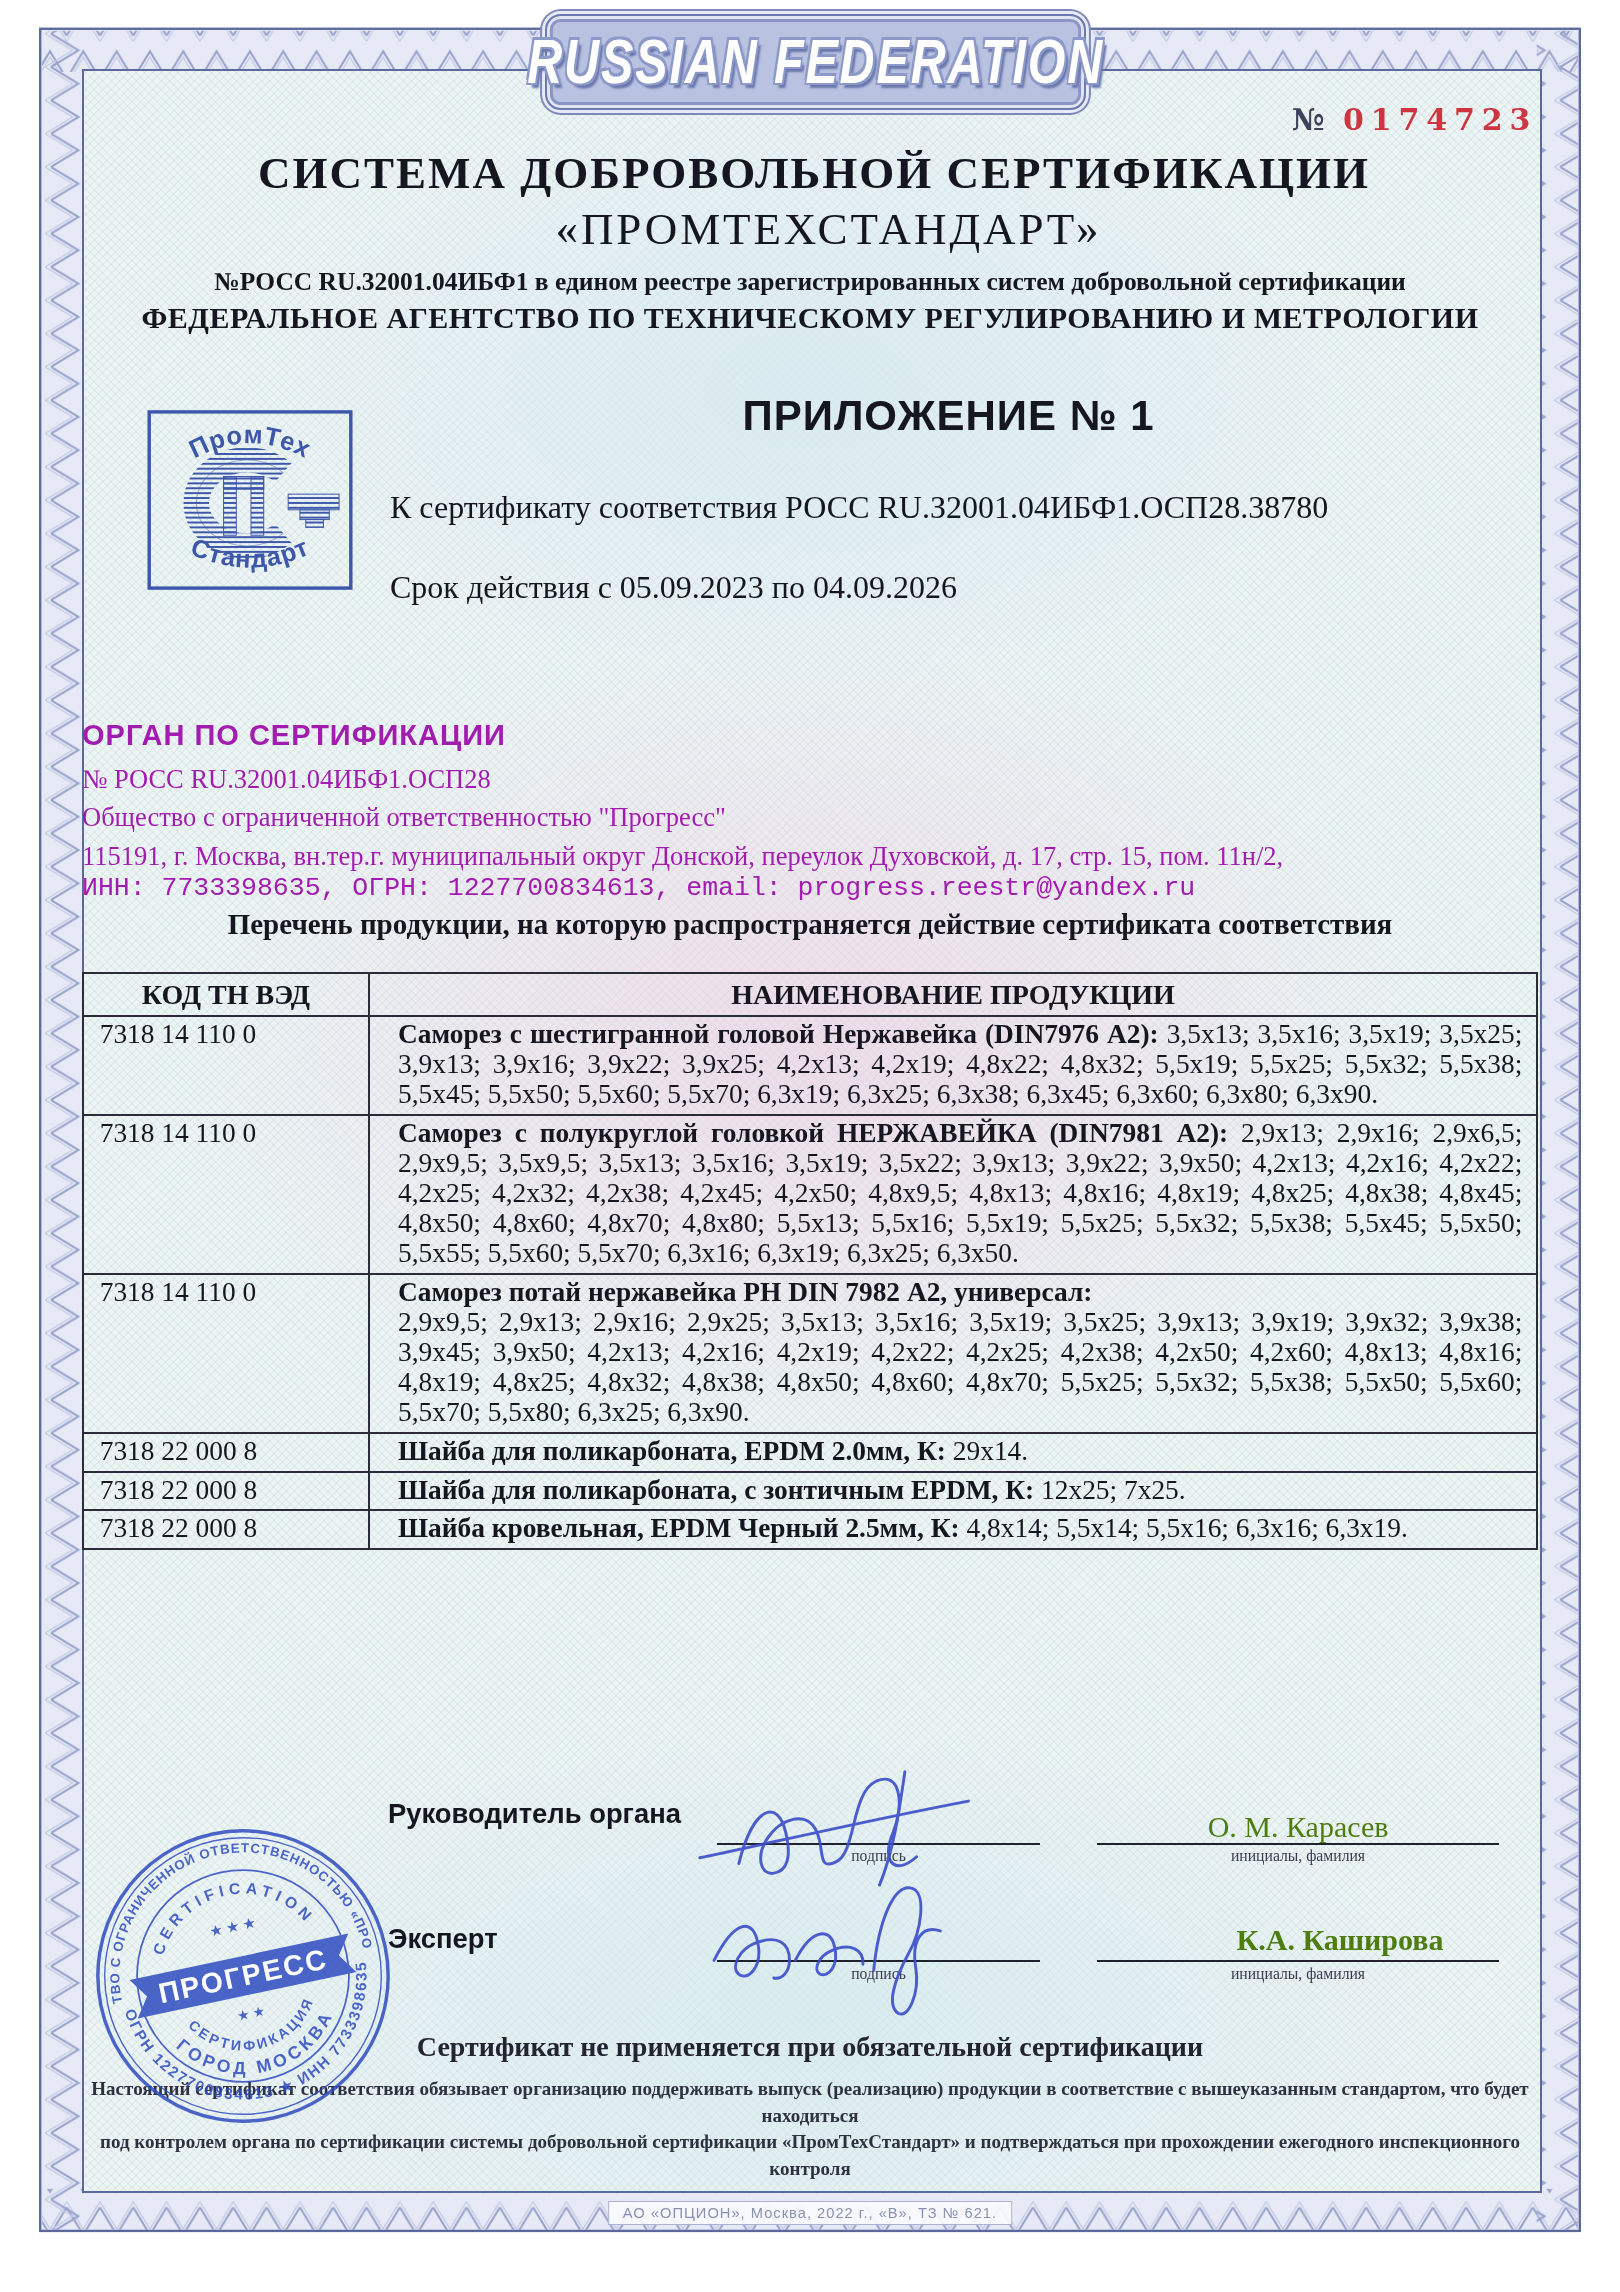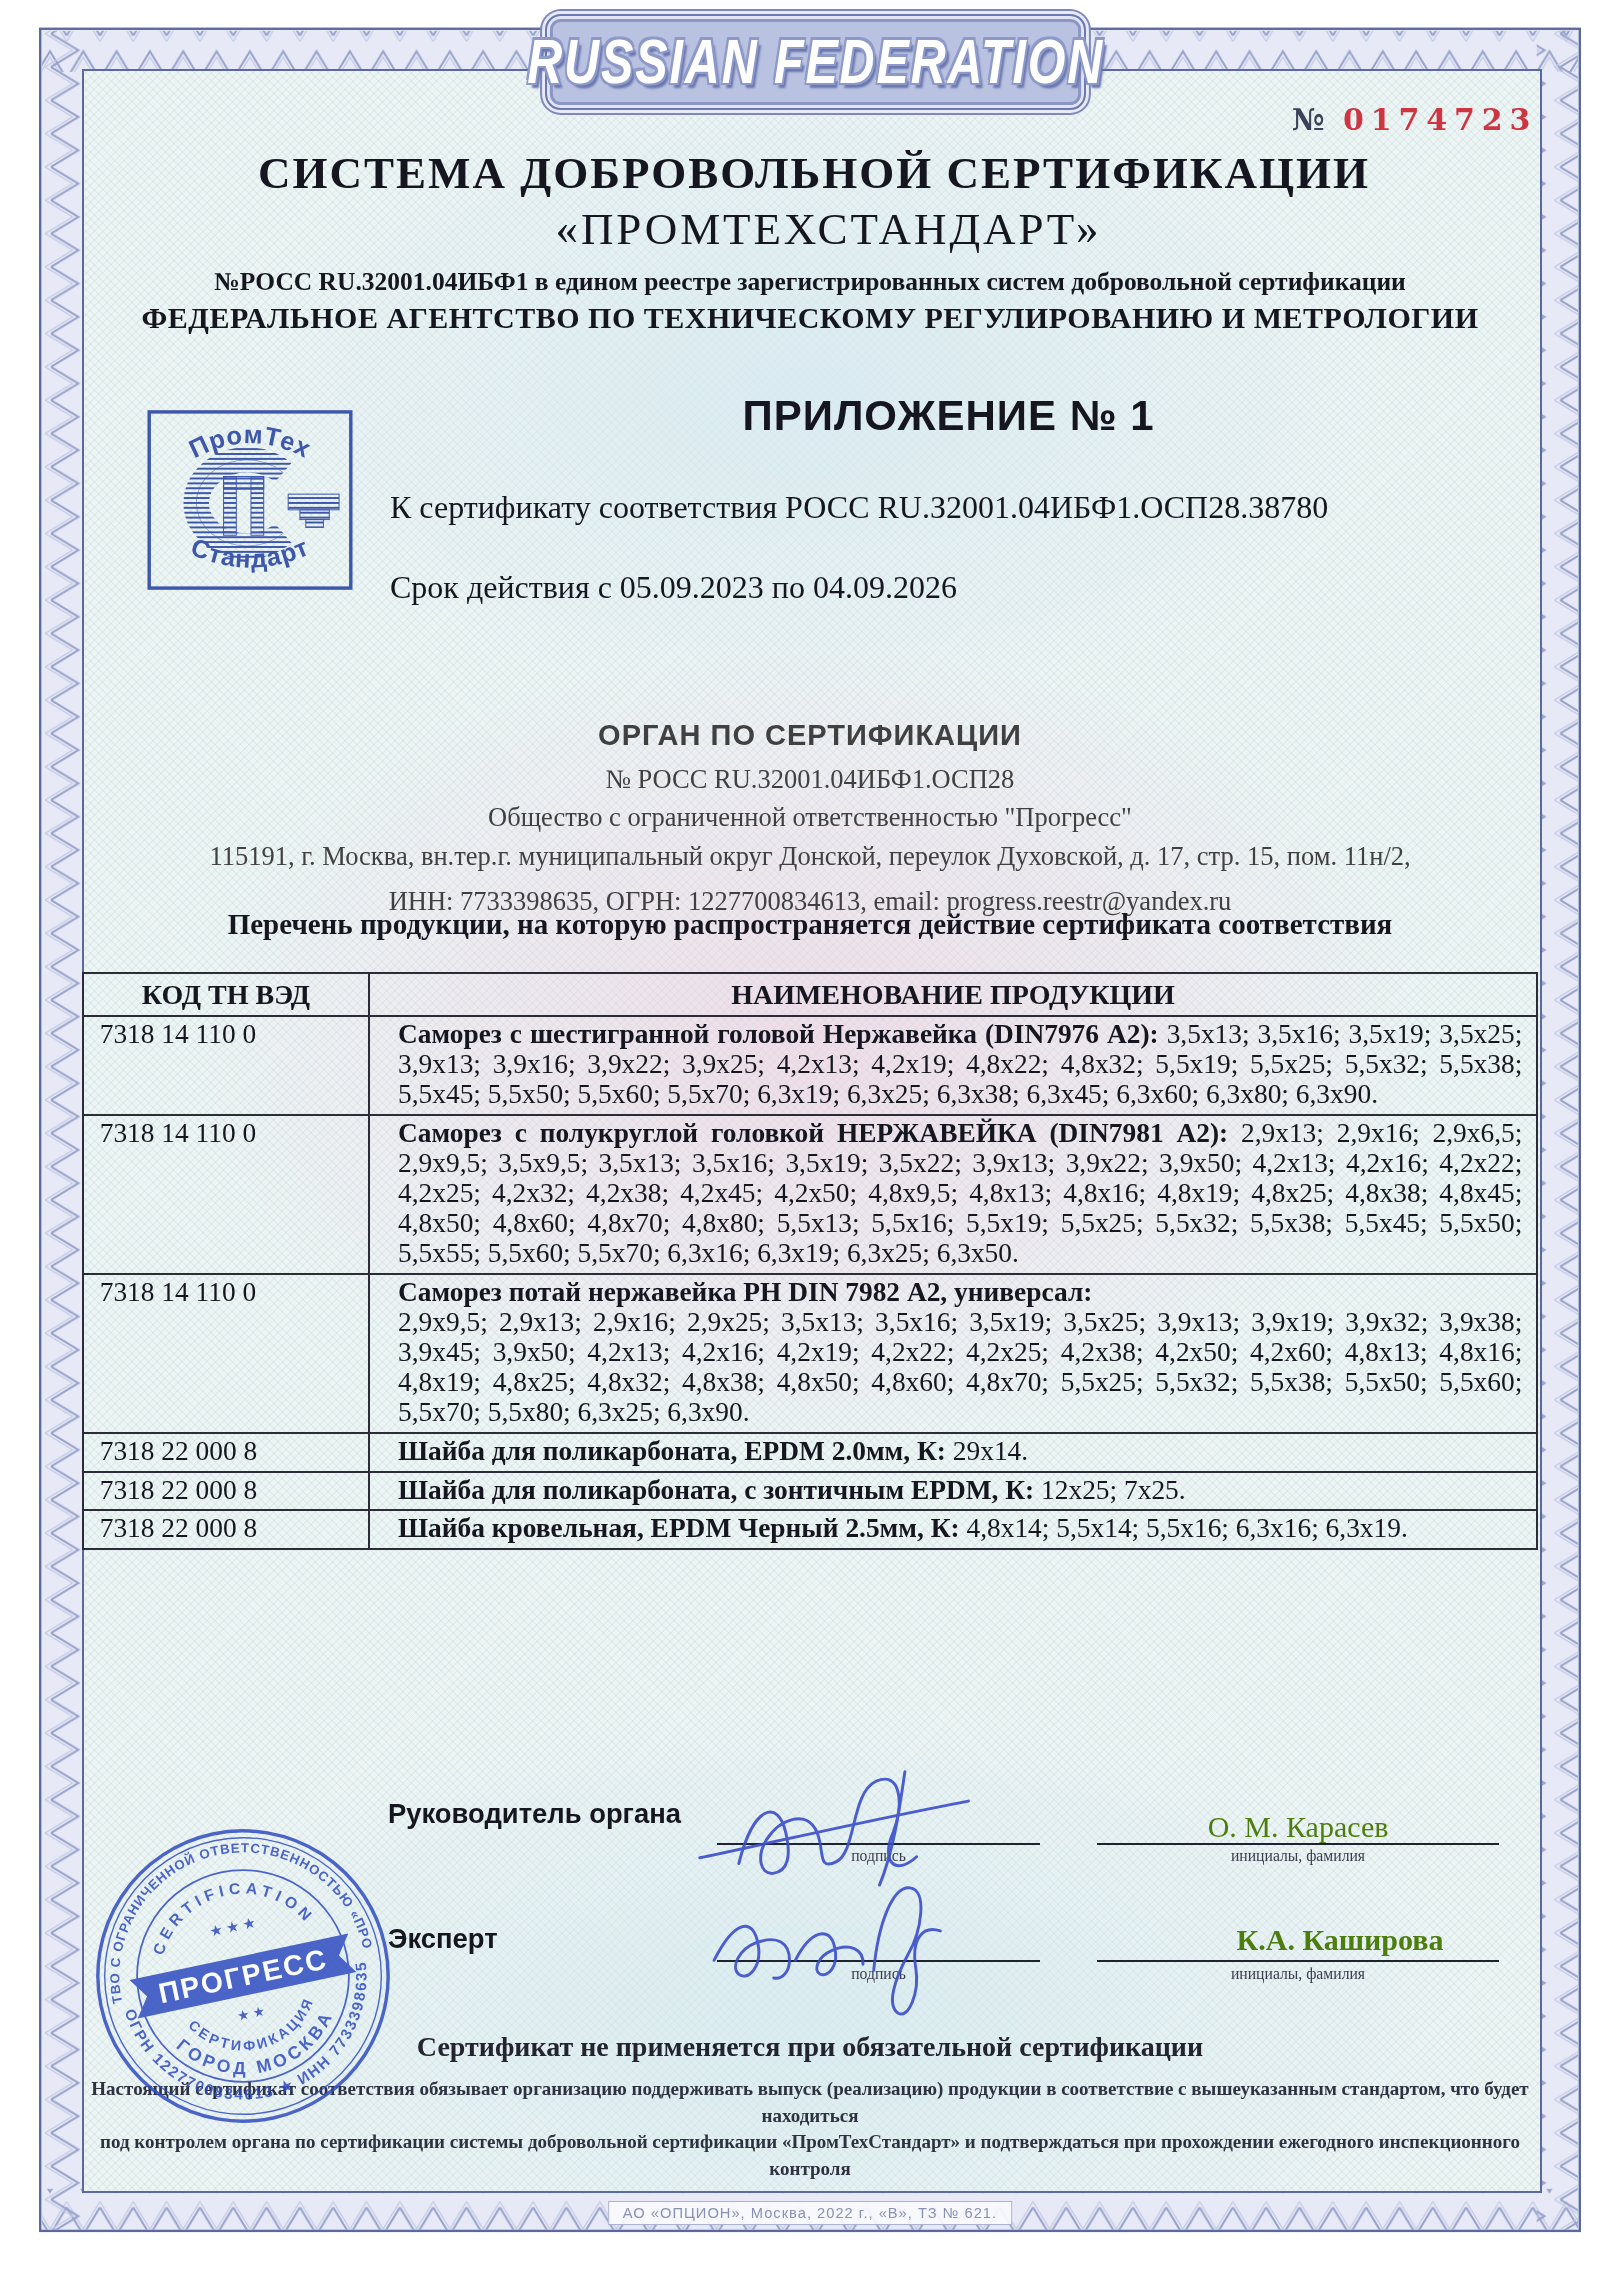--- a/index.html
+++ b/index.html
@@ -36,26 +36,26 @@
   .hdr .t3{font-size:25.5px;font-weight:bold;margin-top:11.8px;}
   .hdr .t4{font-size:30px;font-weight:bold;margin-top:3.9px;letter-spacing:0.5px;}
   
   .appendix{position:absolute;left:390px;top:392px;width:1117px;z-index:2;color:#15161f;}
   .appendix .title{text-align:center;font-family:"Liberation Sans",sans-serif;font-weight:bold;
       font-size:42px;letter-spacing:1px;}
   .appendix .l1{margin-top:49px;font-size:32px;}
   .appendix .l2{margin-top:5.9px;font-size:32px;}
   .appendix .l3{margin-top:43px;font-size:32px;}
   
-  .org{position:absolute;left:82px;top:719px;width:1456px;text-align:center;z-index:2;color:#404040;}
+  .org{position:absolute;left:82px;top:719px;width:1456px;z-index:2;color:#a21caf;}
   .org .h{font-family:"Liberation Sans",sans-serif;font-weight:bold;font-size:29px;letter-spacing:1px;}
   .org .n{font-size:26.5px;margin-top:11.8px;}
   .org .nm{font-size:26.5px;margin-top:6.9px;}
   .org .ad{font-size:26.5px;margin-top:8.8px;}
-  .org .ct{font-size:26.5px;margin-top:14px;}
+  .org .ct{font-size:26.5px;margin-top:1px;font-family:Liberation Mono, monospace;}
   .intro{position:absolute;left:82px;top:908px;width:1456px;text-align:center;z-index:2;
       font-size:29px;font-weight:bold;color:#15161f;}
   
   table.products{position:absolute;left:82px;top:972px;width:1456px;z-index:2;border-collapse:collapse;
       font-size:27.4px;color:#15161f;}
   table.products col.c1{width:286px;}
   table.products th{border:2.5px solid #2c2c38;font-weight:bold;font-size:28px;height:41px;padding:0 5.9px;}
   table.products td{border:2.5px solid #2c2c38;vertical-align:top;padding:2px 13.7px 4.9px 13.7px;line-height:30px;}
   table.products td.code{padding-left:15.7px;white-space:nowrap;}
   table.products td.name{text-align:justify;padding-left:28px;}

